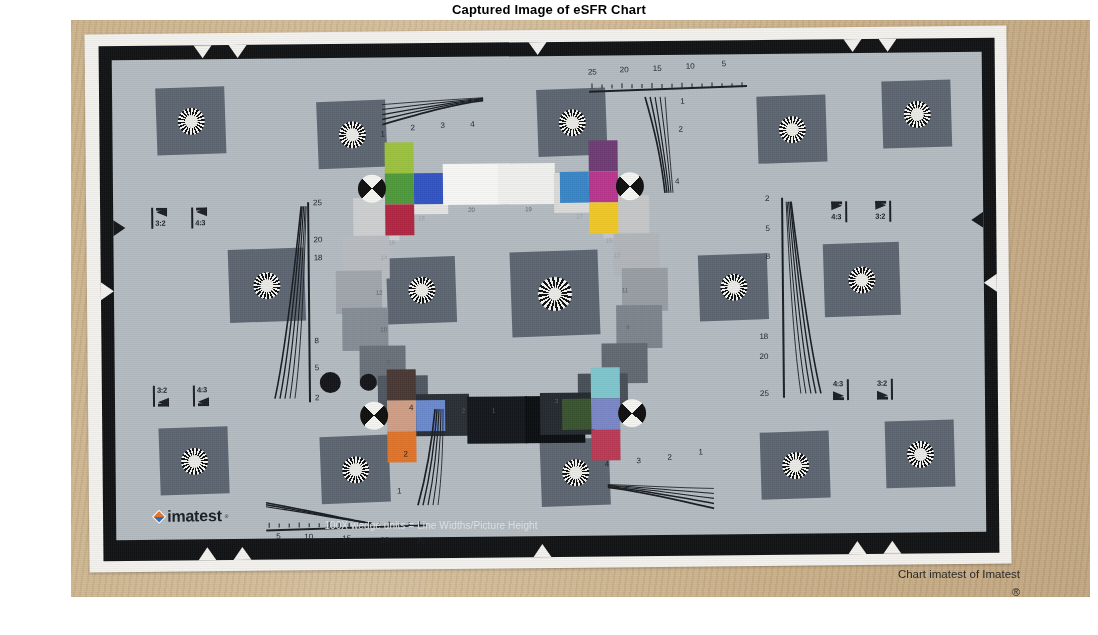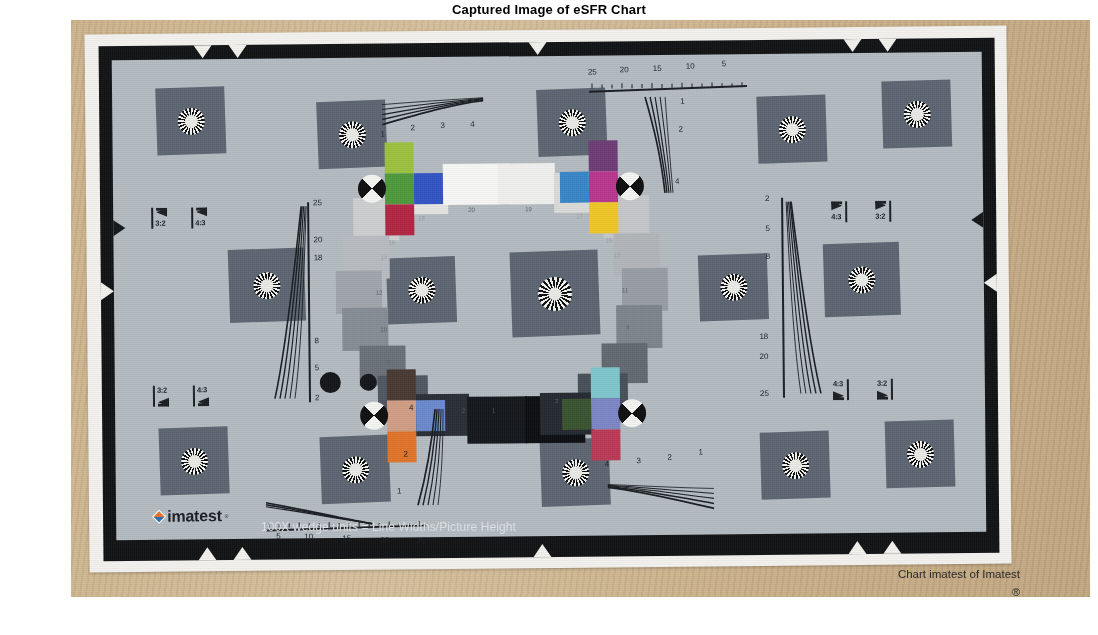--- a/index.html
+++ b/index.html
@@ -116,22 +116,22 @@
   #logo .lmark {
     width: 10px; height: 10px; transform: rotate(45deg);
     background: linear-gradient(135deg, #e8742c 0 50%, #2f6fb5 50% 100%);
     border: 1px solid #ffffff;
   }
   #logo .ltext { font-size: 16px; font-weight: bold; color: #1c2024; letter-spacing: -.2px; }
   #logo .lreg { font-size: 5px; color: #1c2024; vertical-align: super; }
 
   
   #capbar {
-    position: absolute; text-align: left;
-    font-size: 12px; color: #dfe2e4; letter-spacing: .1px;
+    position: absolute; text-align: center;
+    font-size: 10px; color: #dfe2e4; letter-spacing: .1px;
   }
 
   
   #courtesy {
     position: absolute; right: 78px; top: 568px;
     font-size: 11.5px; color: #2a2a2a; text-align: right;
   }
   #courtesy-reg {
     position: absolute; right: 78px; top: 586px;
     font-size: 11px; color: #2a2a2a; text-align: right;

